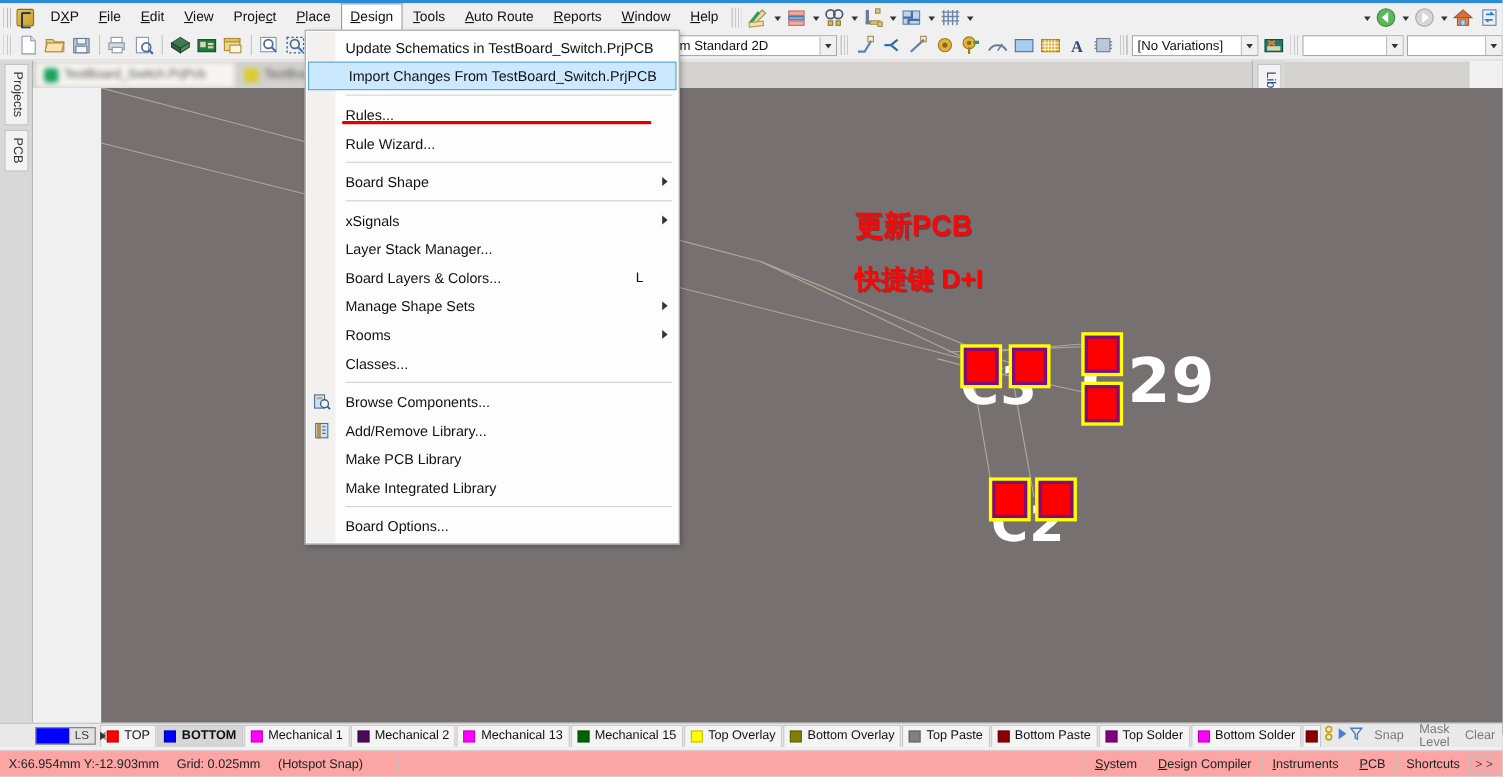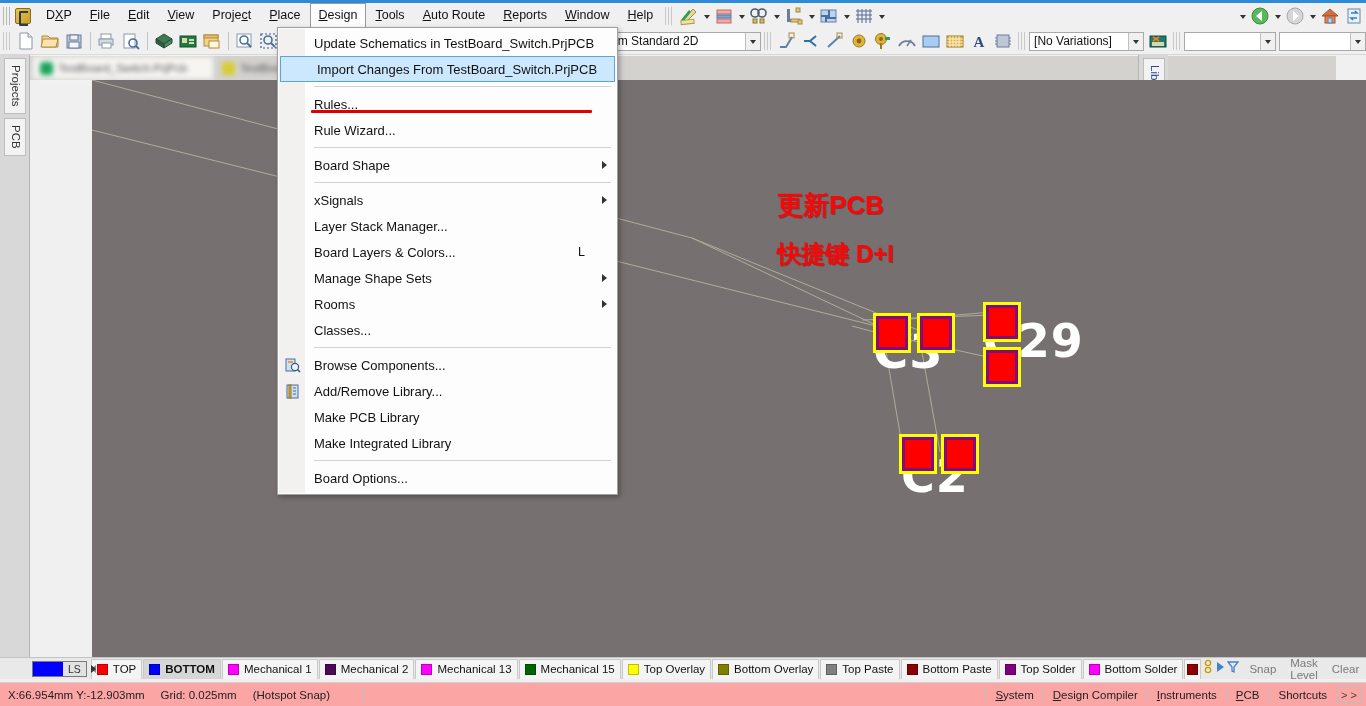--- a/index.html
+++ b/index.html
@@ -533,21 +533,21 @@
         <line x1="826" y1="250" x2="848" y2="372"></line>
         <line x1="770" y1="240" x2="900" y2="235"></line>
         <line x1="760" y1="246" x2="820" y2="262"></line>
       </g>
     </svg>
 
     <div class="cn-text" style="left:685px; top:108px; font-size:26px;">更新PCB</div>
     <div class="cn-text" style="left:685px; top:158px; font-size:24px;">快捷键 D+I</div>
 
     <div class="desig" style="left:781px; top:243px; font-size:48px;">C3</div>
-    <div class="desig" style="left:891px; top:234px; font-size:46px;">C29</div>
+    <div class="desig" style="left:891px; top:234px; font-size:56px;">C29</div>
     <div class="desig" style="left:809px; top:369px; font-size:46px;">C2</div>
 
     <div class="pad" style="left:784px; top:236px; width:32px; height:34px;"></div>
     <div class="pad" style="left:828px; top:236px; width:32px; height:34px;"></div>
 
     <div class="pad" style="left:894px; top:225px; width:32px; height:34px;"></div>
     <div class="pad" style="left:894px; top:270px; width:32px; height:34px;"></div>
 
     <div class="pad" style="left:810px; top:357px; width:32px; height:34px;"></div>
     <div class="pad" style="left:852px; top:357px; width:32px; height:34px;"></div>

